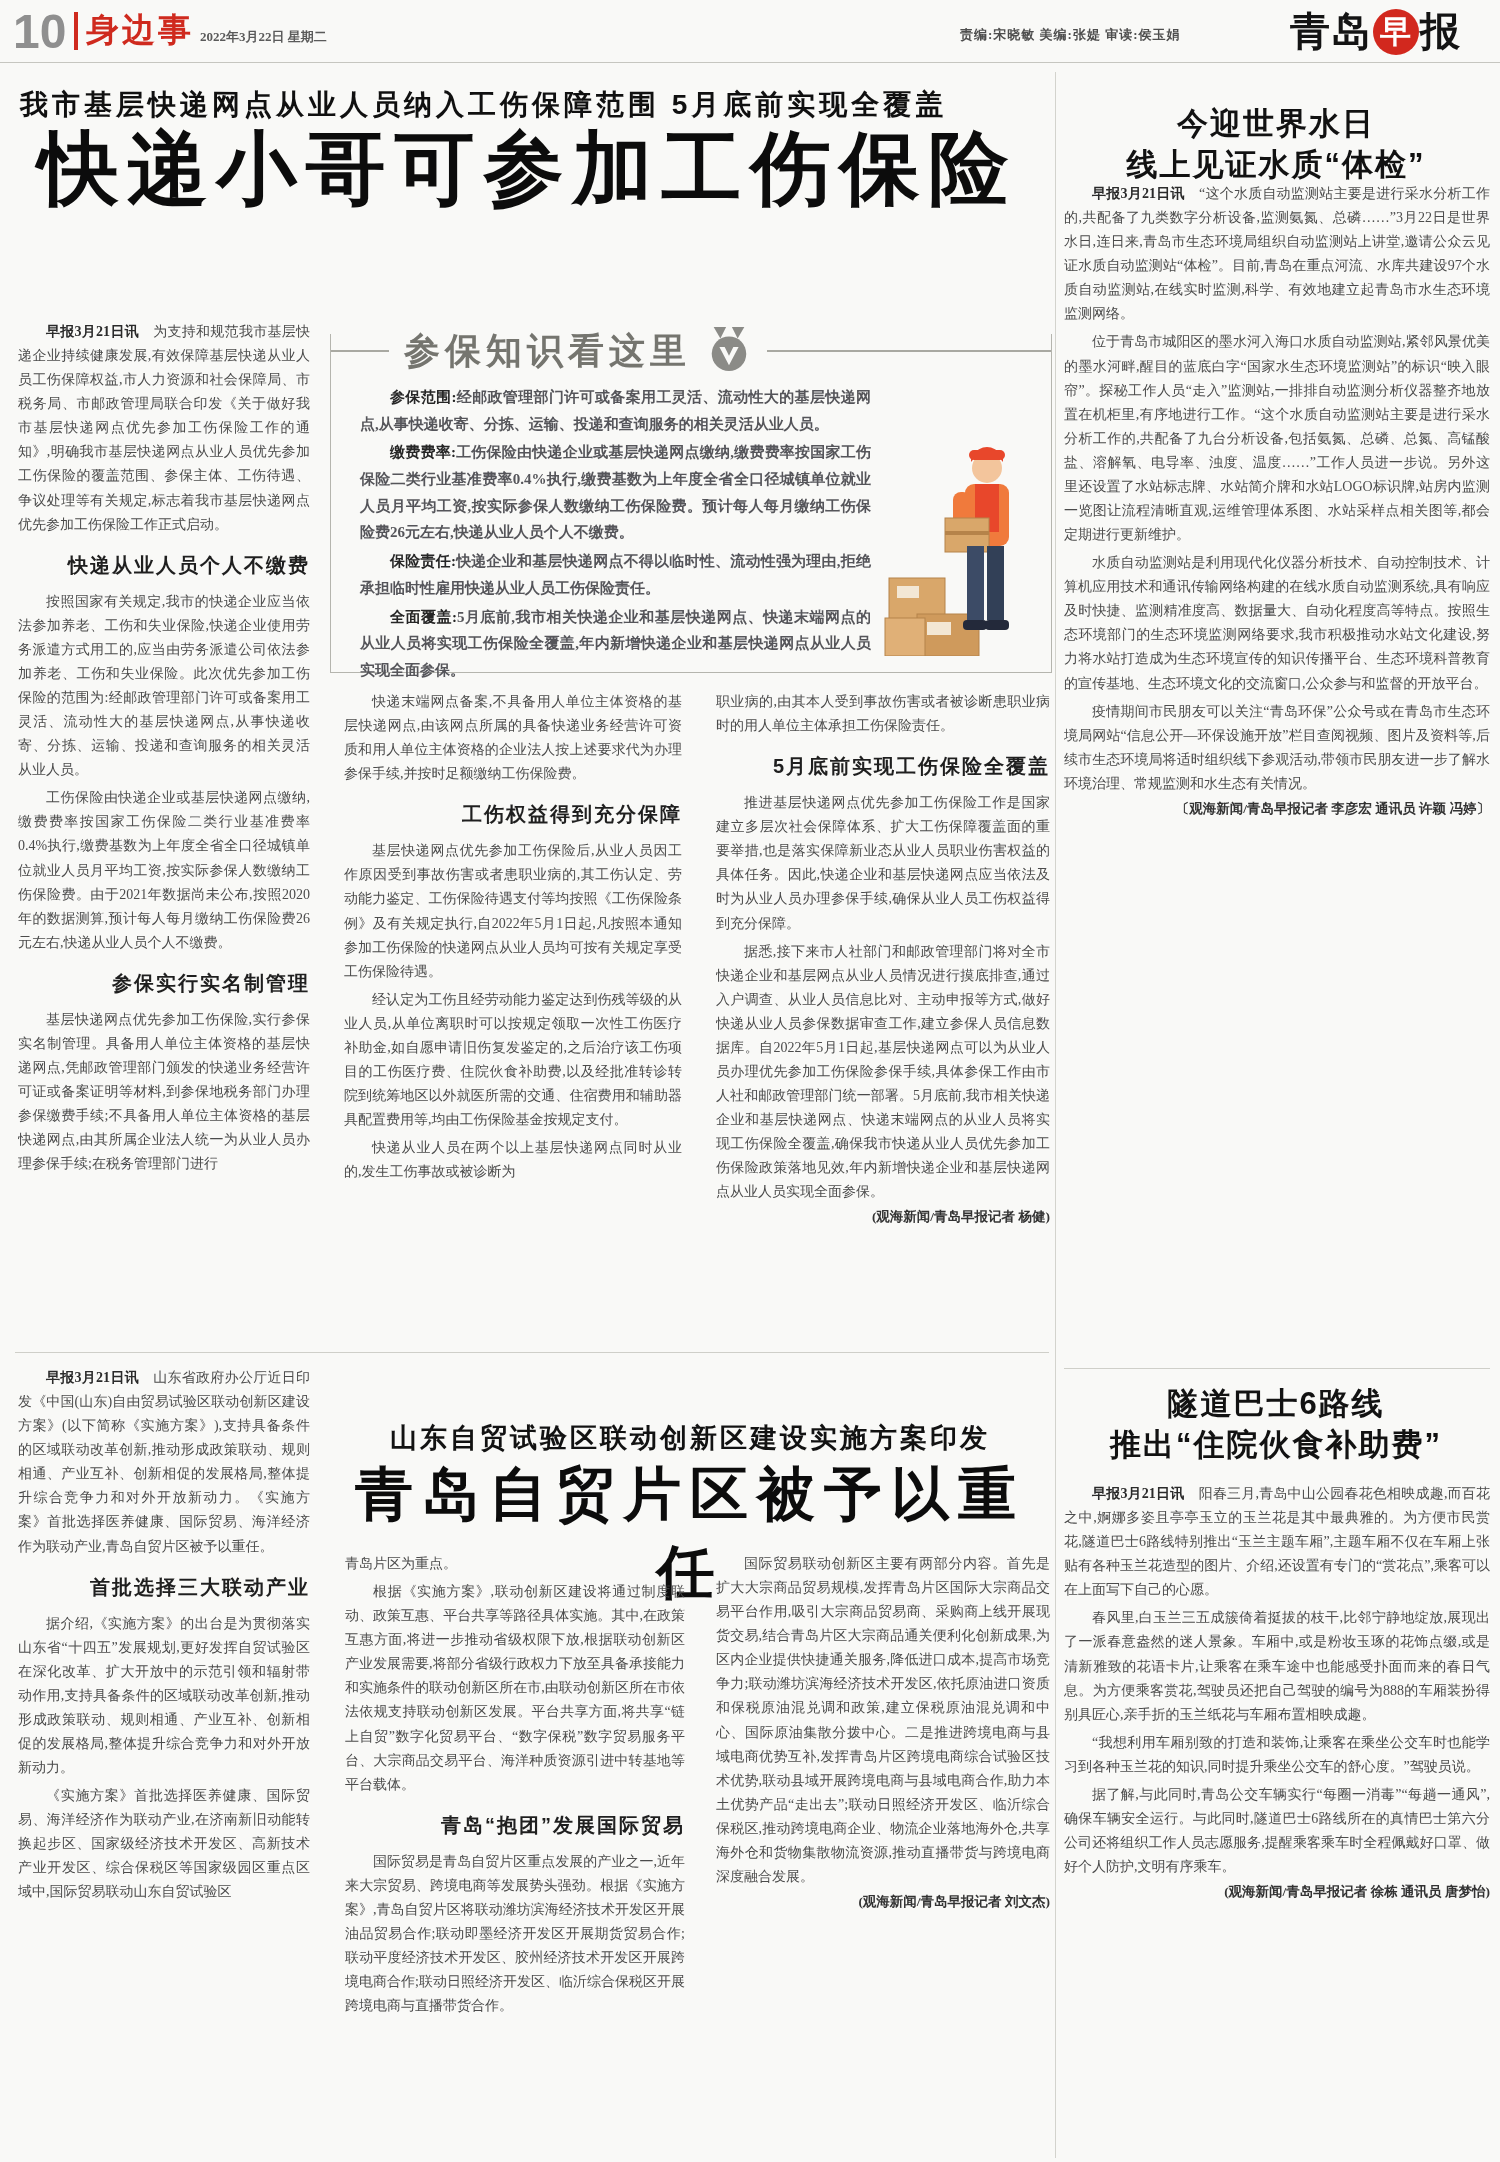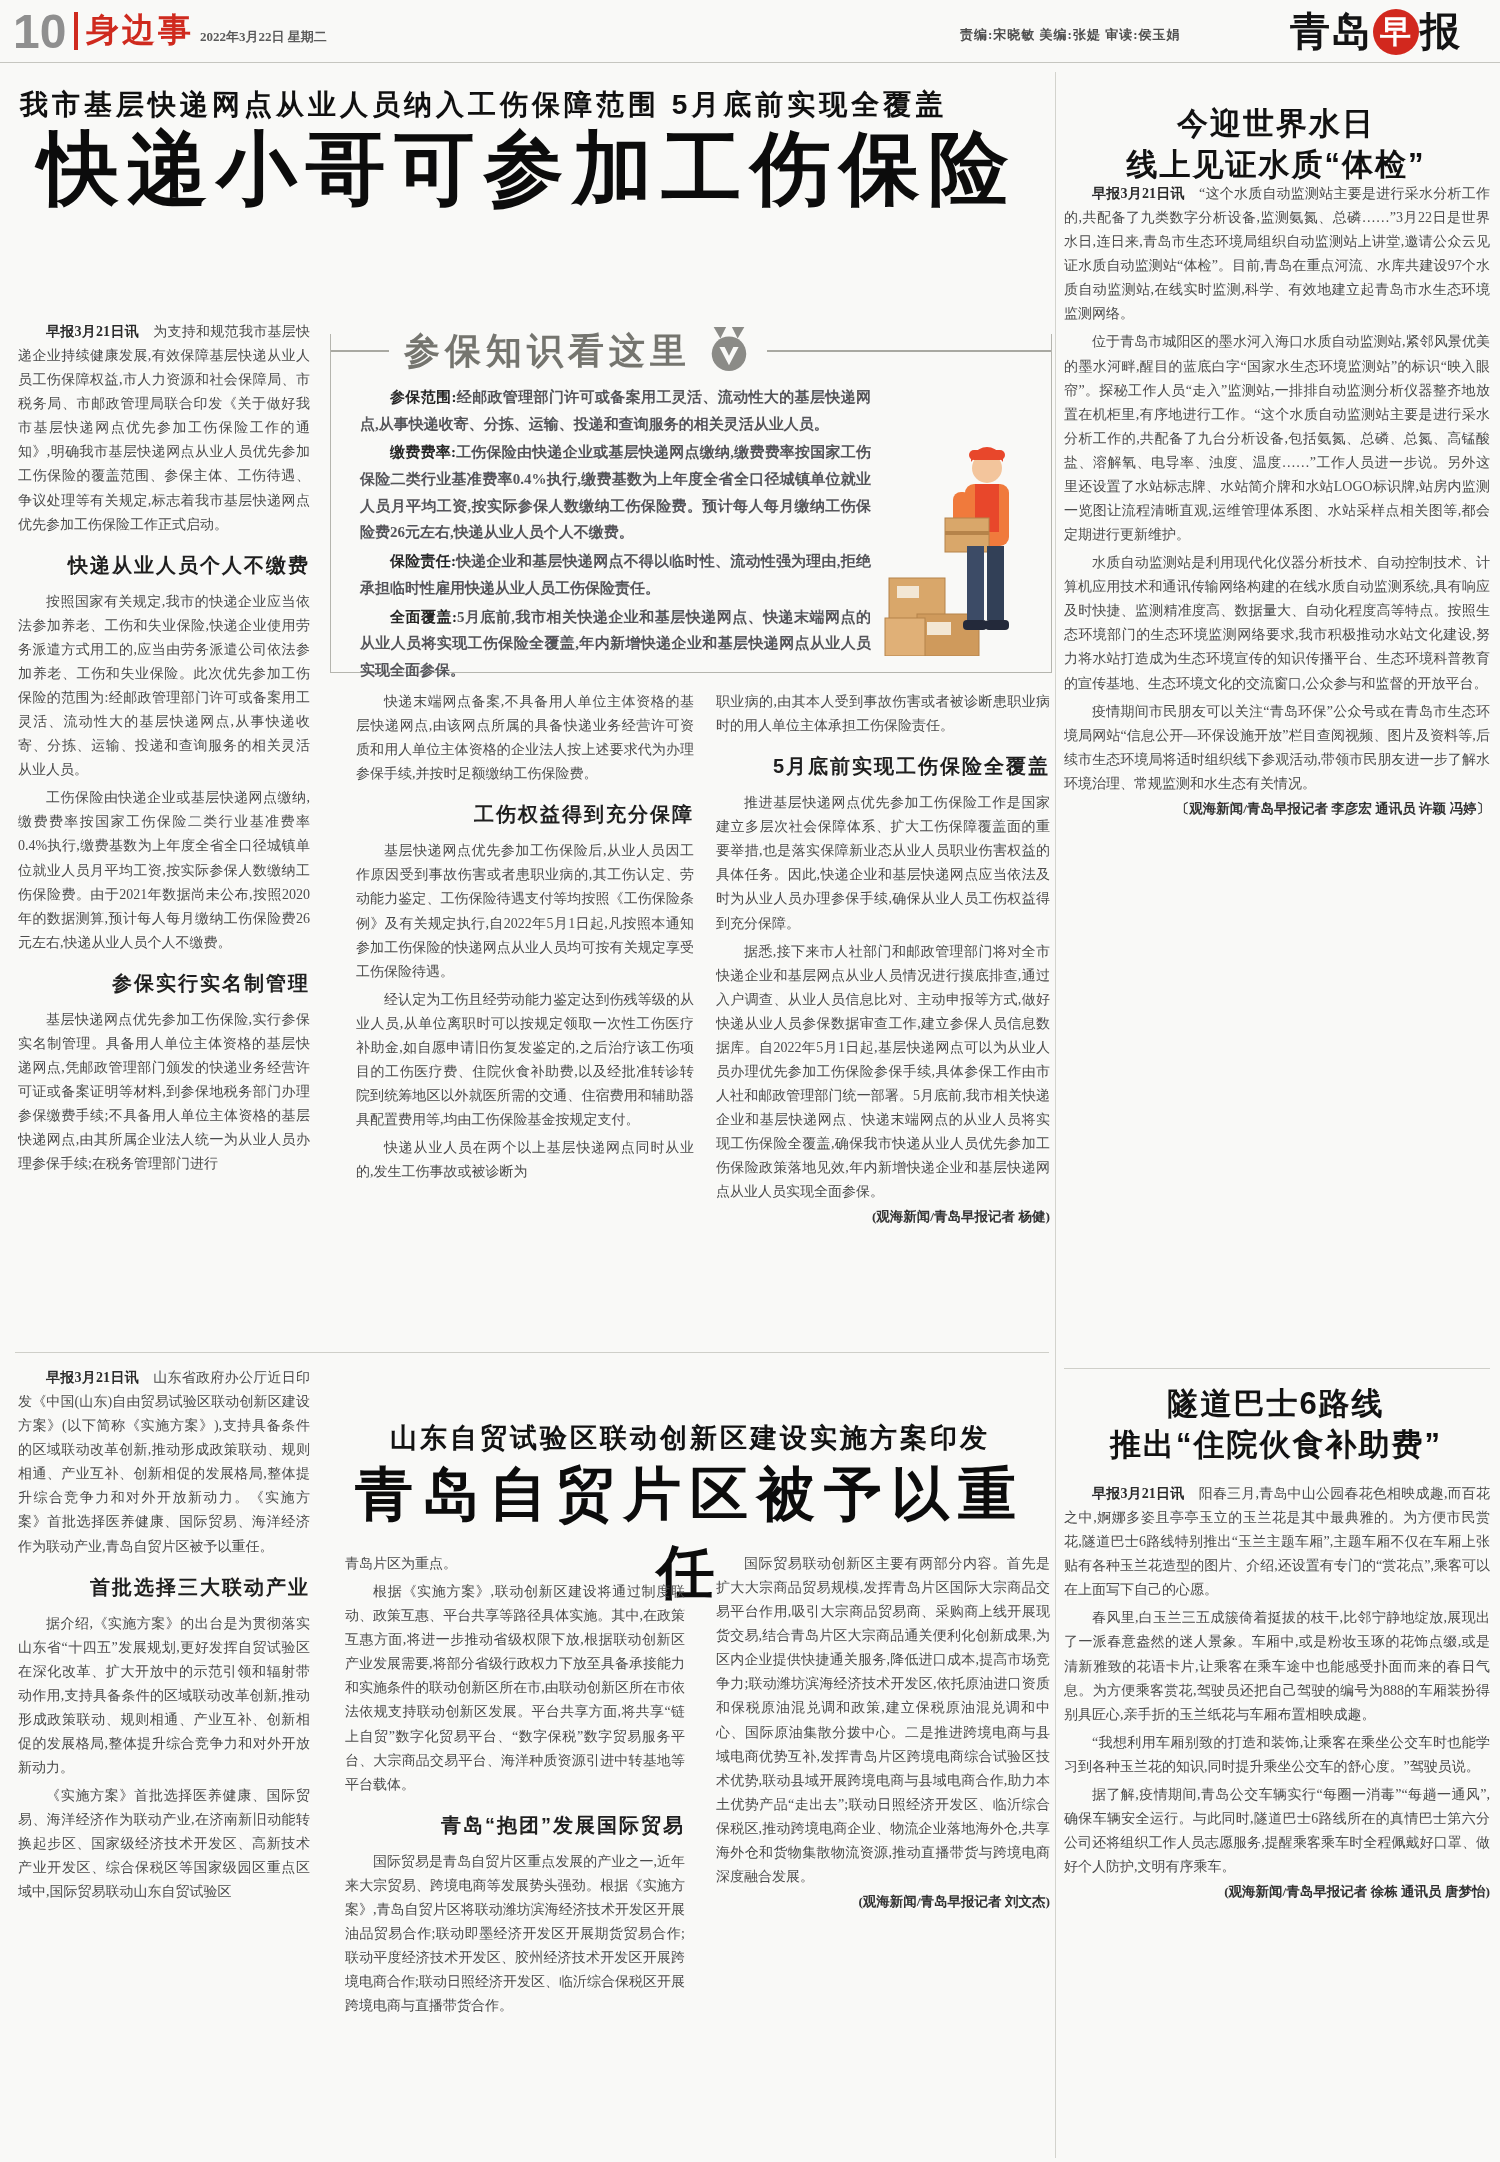--- a/index.html
+++ b/index.html
@@ -23,21 +23,21 @@
   .np-p .lead{font-weight:900;color:#2a2a2a;}
   .np-h{font:900 20px "Liberation Sans",sans-serif;color:#1f1f1f;text-align:right;letter-spacing:2px;margin:15px 0 11px;}
   .credit{font-weight:900;text-align:right;color:#333;font-size:13.5px;margin:2px 0 0;}
 
   
   .kicker{position:absolute;left:20px;top:86px;width:1028px;text-align:left;
           font:900 28px "Liberation Sans",sans-serif;letter-spacing:4px;color:#101010;}
   .headline{position:absolute;left:8px;top:124px;width:1040px;text-align:center;
           font:900 80px/1.12 "Liberation Sans",sans-serif;letter-spacing:9px;color:#0c0c0c;}
   .col1{position:absolute;left:18px;top:320px;width:292px;height:1028px;overflow:hidden;}
-  .col2{position:absolute;left:356px;top:690px;width:338px;height:658px;overflow:hidden;}
+  .col2{position:absolute;left:344px;top:690px;width:338px;height:658px;overflow:hidden;}
   .col3{position:absolute;left:716px;top:690px;width:334px;height:658px;overflow:hidden;}
 
   
   .infobox{position:absolute;left:330px;top:334px;width:720px;height:338px;
            border-left:1px solid #b5b5ae;border-right:1px solid #b5b5ae;border-bottom:1px solid #b5b5ae;}
   .infobox-head{display:flex;align-items:center;gap:15px;height:50px;margin-top:-8px;}
   .infobox-line{flex:1;height:2px;background:#a9a9a2;}
   .infobox-line.short{flex:0 0 58px;}
   .infobox-title{font:900 36px "Liberation Sans",sans-serif;color:#75756f;letter-spacing:5px;}
   .infobox-body{padding:8px 16px 6px 14px;position:relative;}
@@ -196,17 +196,17 @@
   <div class="sb-divider"></div>
 
   <div class="sb-title sb2-title">
     <div>隧道巴士6路线</div>
     <div>推出“住院伙食补助费”</div>
   </div>
   <div class="sb2-body">
     <p class="np-p"><span class="lead">早报3月21日讯</span>　<span>阳春三月,青岛中山公园春花色相映成趣,而百花之中,婀娜多姿且亭亭玉立的玉兰花是其中最典雅的。为方便市民赏花,隧道巴士6路线特别推出“玉兰主题车厢”,主题车厢不仅在车厢上张贴有各种玉兰花造型的图片、介绍,还设置有专门的“赏花点”,乘客可以在上面写下自己的心愿。</span></p>
     <p class="np-p">春风里,白玉兰三五成簇倚着挺拔的枝干,比邻宁静地绽放,展现出了一派春意盎然的迷人景象。车厢中,或是粉妆玉琢的花饰点缀,或是清新雅致的花语卡片,让乘客在乘车途中也能感受扑面而来的春日气息。为方便乘客赏花,驾驶员还把自己驾驶的编号为888的车厢装扮得别具匠心,亲手折的玉兰纸花与车厢布置相映成趣。</p>
     <p class="np-p">“我想利用车厢别致的打造和装饰,让乘客在乘坐公交车时也能学习到各种玉兰花的知识,同时提升乘坐公交车的舒心度。”驾驶员说。</p>
-    <p class="np-p">据了解,疫情期间,青岛公交车辆实行“每圈一消毒”“每趟一通风”,确保车辆安全运行。与此同时,隧道巴士6路线所在的真情巴士第六分公司还将组织工作人员志愿服务,提醒乘客乘车时全程佩戴好口罩、做好个人防护,文明有序乘车。</p>
+    <p class="np-p">据了解,与此同时,青岛公交车辆实行“每圈一消毒”“每趟一通风”,确保车辆安全运行。与此同时,隧道巴士6路线所在的真情巴士第六分公司还将组织工作人员志愿服务,提醒乘客乘车时全程佩戴好口罩、做好个人防护,文明有序乘车。</p>
     <p class="credit">(观海新闻/青岛早报记者 徐栋 通讯员 唐梦怡)</p>
   </div>
 
 </div>
 
 </body></html>

